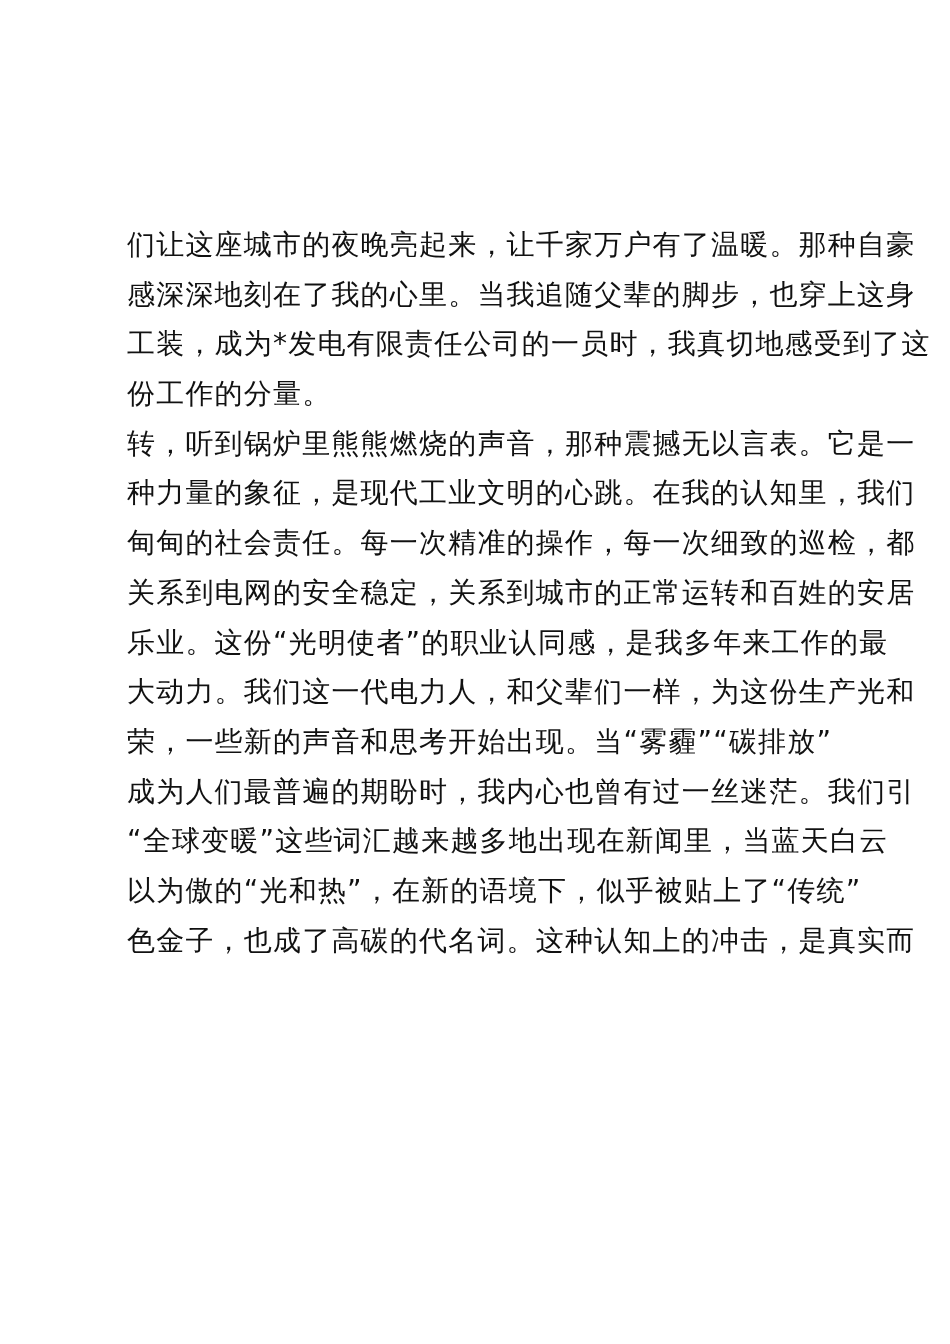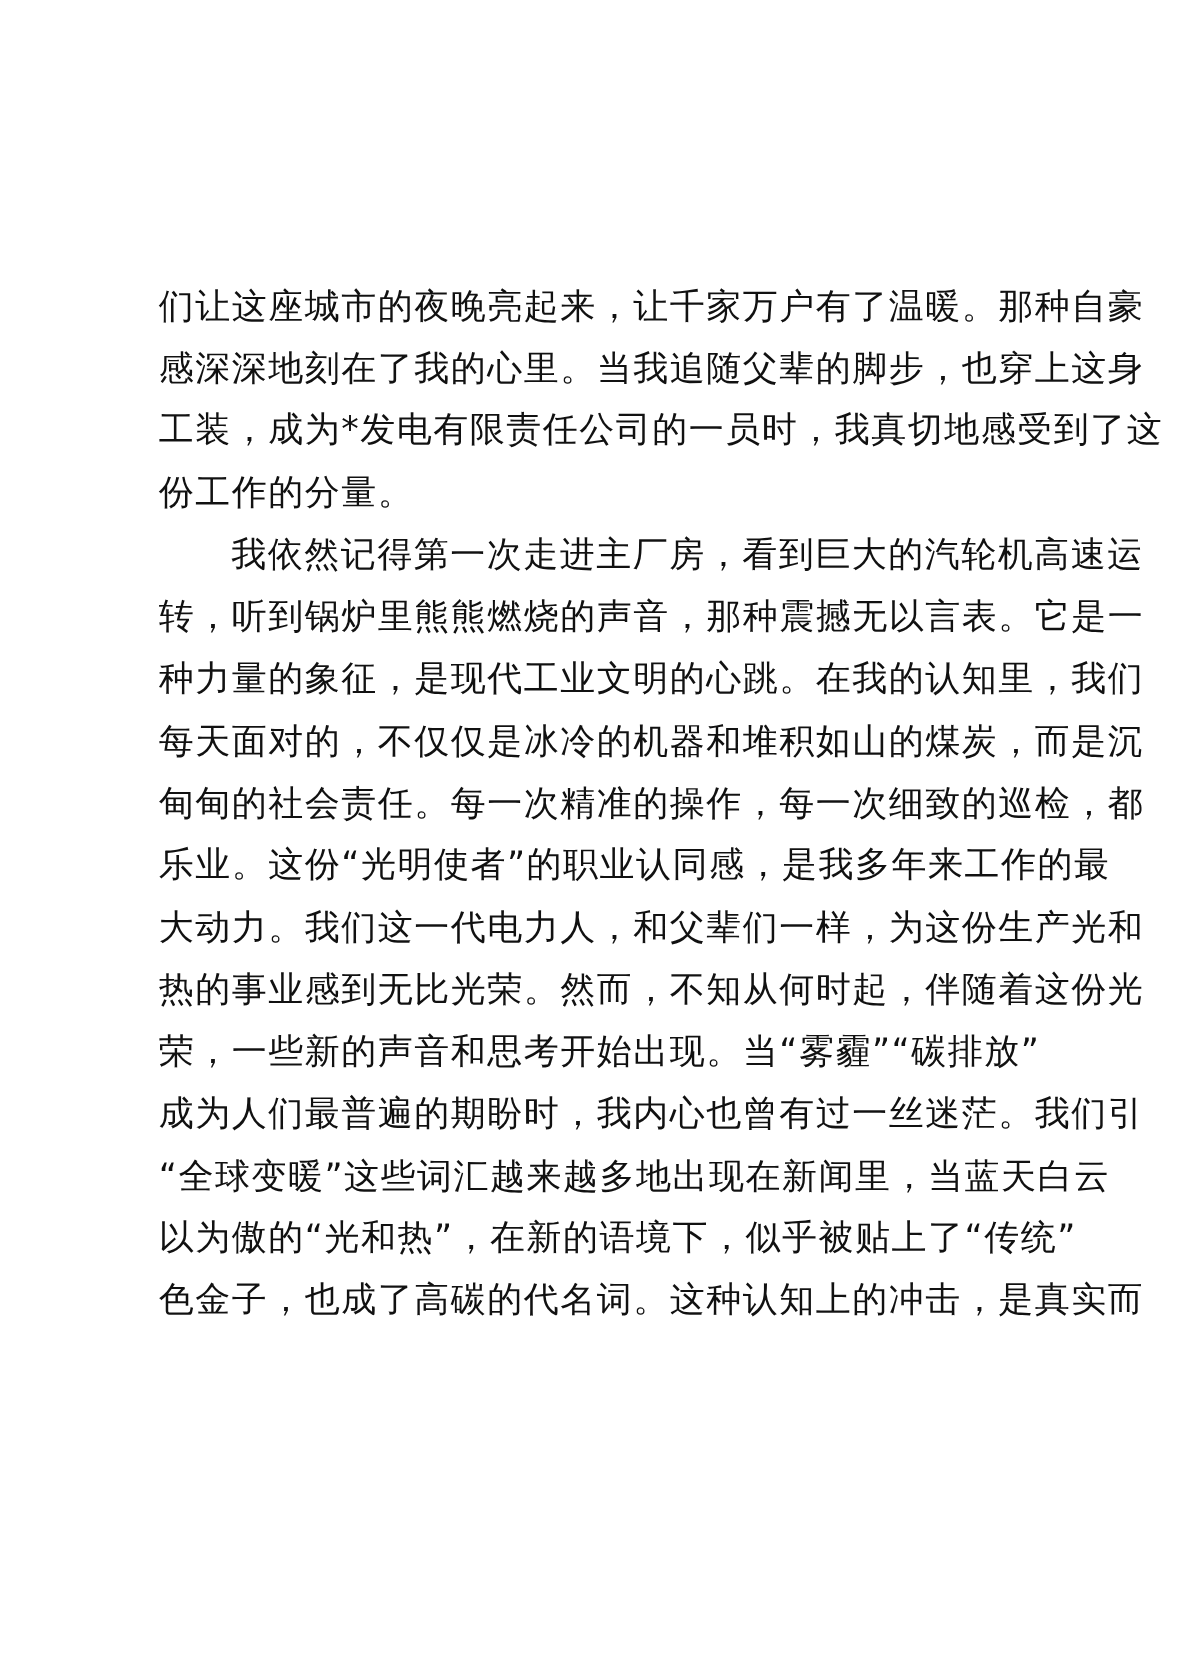--- a/index.html
+++ b/index.html
@@ -48,28 +48,26 @@
   <div class="text-block">
 
     <div class="paragraph">
       <div class="line">们让这座城市的夜晚亮起来，让千家万户有了温暖。那种自豪</div>
       <div class="line">感深深地刻在了我的心里。当我追随父辈的脚步，也穿上这身</div>
       <div class="line">工装，成为*发电有限责任公司的一员时，我真切地感受到了这</div>
       <div class="line">份工作的分量。</div>
     </div>
 
     <div class="paragraph">
-      <div class="line indent">我依然记得第一次走进主厂房，看到巨大的汽轮机高速运</div>
       <div class="line">转，听到锅炉里熊熊燃烧的声音，那种震撼无以言表。它是一</div>
       <div class="line">种力量的象征，是现代工业文明的心跳。在我的认知里，我们</div>
-      <div class="line">每天面对的，不仅仅是冰冷的机器和堆积如山的煤炭，而是沉</div>
       <div class="line">甸甸的社会责任。每一次精准的操作，每一次细致的巡检，都</div>
+      <div class="line">关系到电网的安全稳定，关系到城市的正常运转和百姓的安居</div>
       <div class="line">乐业。这份“光明使者”的职业认同感，是我多年来工作的最</div>
       <div class="line">大动力。我们这一代电力人，和父辈们一样，为这份生产光和</div>
-      <div class="line">热的事业感到无比光荣。然而，不知从何时起，伴随着这份光</div>
       <div class="line">荣，一些新的声音和思考开始出现。当“雾霾”“碳排放”</div>
       <div class="line">成为人们最普遍的期盼时，我内心也曾有过一丝迷茫。我们引</div>
       <div class="line">“全球变暖”这些词汇越来越多地出现在新闻里，当蓝天白云</div>
       <div class="line">以为傲的“光和热”，在新的语境下，似乎被贴上了“传统”</div>
       <div class="line">色金子，也成了高碳的代名词。这种认知上的冲击，是真实而</div>
     </div>
   </div>
 </div>
 
 </body></html>

